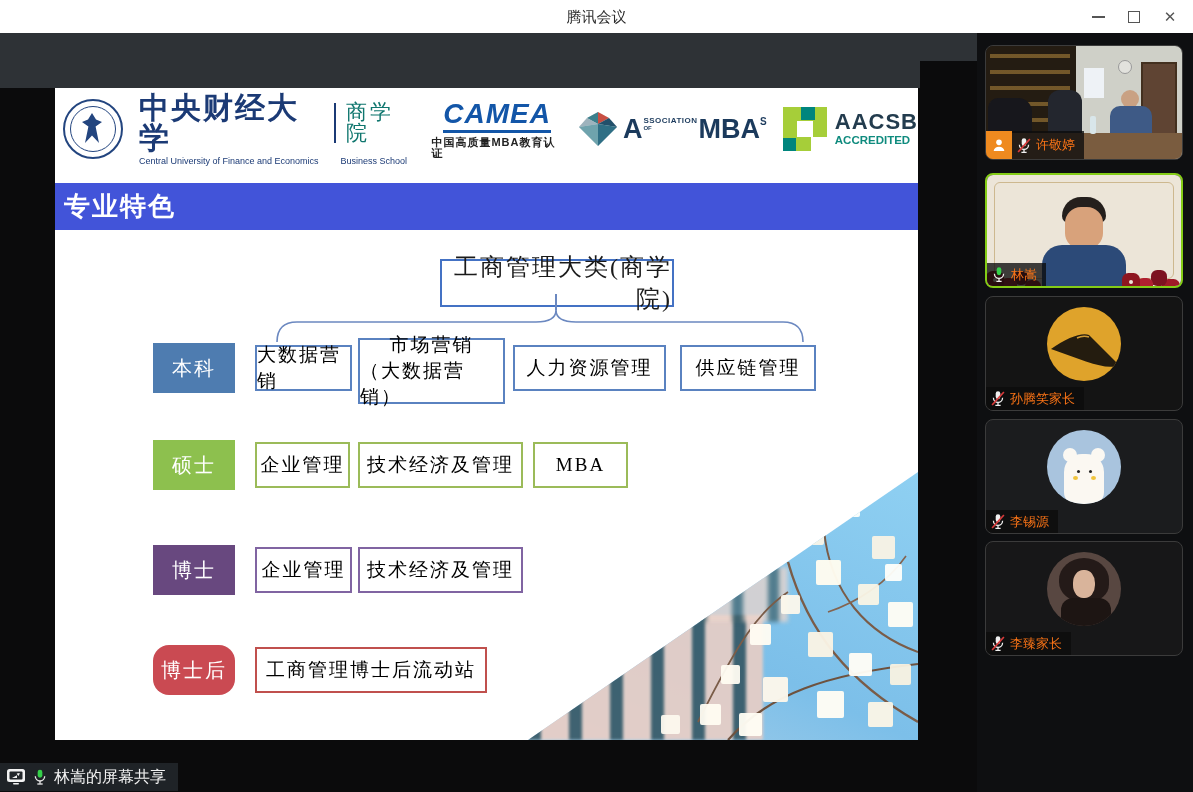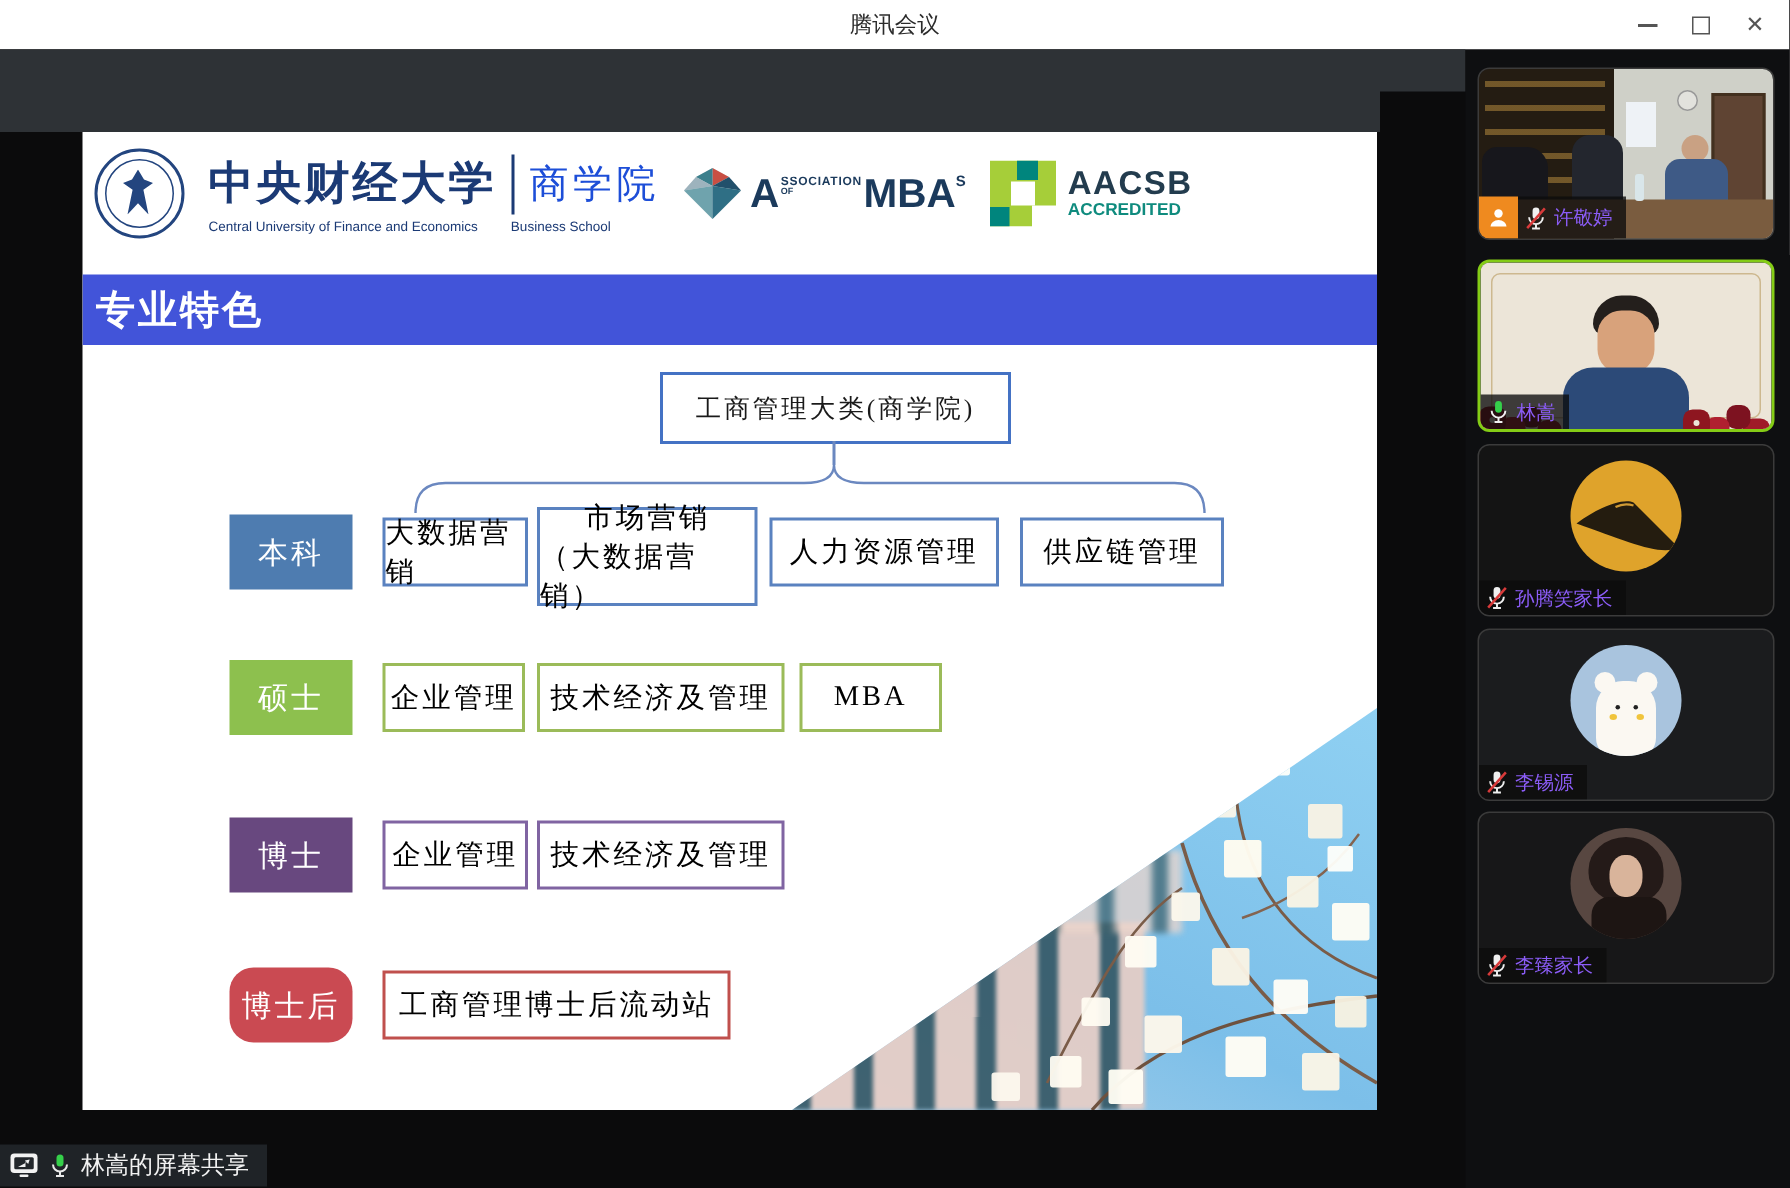--- a/index.html
+++ b/index.html
@@ -29,21 +29,21 @@
   .s-head{position:absolute;left:0;top:0;width:863px;height:82px;display:flex;align-items:center;
        padding-left:8px;box-sizing:border-box;gap:16px;}
   .seal{width:56px;height:56px;border-radius:50%;border:2px solid #23457f;position:relative;flex:0 0 auto;}
   .seal:before{content:"";position:absolute;inset:5px;border-radius:50%;border:1px solid #23457f;}
   .seal:after{content:"";position:absolute;left:17px;top:12px;width:20px;height:30px;background:#23457f;
        clip-path:polygon(50% 0,70% 22%,100% 30%,68% 45%,85% 100%,50% 75%,15% 100%,32% 45%,0 30%,30% 22%);}
   .cufe{display:flex;flex-direction:column;line-height:1;}
   .cufe-row1{display:flex;align-items:center;gap:10px;}
   .cufe-cn{font-family:"Liberation Serif",serif;font-weight:bold;font-size:30px;color:#1b3a75;letter-spacing:2px;}
   .cufe-div{width:2px;height:40px;background:#1b3a75;}
-  .cufe-school{font-family:Liberation Serif, serif;font-size:26px;color:#1d4ed8;letter-spacing:3px;}
+  .cufe-school{font-family:Liberation Serif, serif;font-size:21px;color:#0f766e;letter-spacing:3px;}
   .cufe-row2{display:flex;gap:22px;margin-top:4px;}
   .cufe-en{font-size:9px;color:#1b3a75;}
   .camea{display:flex;flex-direction:column;align-items:center;line-height:1;}
   .camea-t{font-size:28px;font-weight:900;font-style:italic;color:#1356a8;letter-spacing:1px;
        border-bottom:3px solid #1356a8;padding-bottom:2px;}
   .camea-c{font-size:11px;font-weight:bold;color:#222;margin-top:4px;letter-spacing:1px;}
   .amba{display:flex;align-items:center;gap:6px;}
   .amba-txt{display:flex;align-items:flex-start;color:#1b3a5c;line-height:1;}
   .amba-big{font-size:27px;font-weight:bold;}
   .amba-smallcol{display:flex;flex-direction:column;margin:1px 1px 0 1px;}
@@ -55,22 +55,22 @@
   .aacsb-t{font-size:22px;font-weight:800;color:#233c4e;letter-spacing:1px;}
   .aacsb-c{font-size:11.5px;font-weight:800;color:#0f8b7e;margin-top:2px;}
 
   
   .banner{position:absolute;left:0;top:95px;width:863px;height:47px;background:#4254d9;}
   .banner span{display:block;padding-left:9px;line-height:46px;font-size:26px;font-weight:bold;
        color:#fff;letter-spacing:2px;}
 
   
   .dg{position:absolute;font-family:"Liberation Serif",serif;color:#1a1a1a;}
-  .rootbox{left:385px;top:160px;width:230px;height:44px;border:2px solid #4472c4;
-       display:flex;align-items:center;justify-content:center;font-size:17px;letter-spacing:2px;}
+  .rootbox{left:385px;top:171px;width:230px;height:44px;border:2px solid #4472c4;
+       display:flex;align-items:center;justify-content:center;font-size:24px;letter-spacing:2px;text-align:right;}
   .vline{position:absolute;left:500px;top:206px;width:2px;height:16px;background:#6b88c0;}
   .brace{position:absolute;left:220px;top:220px;}
   .lvl{position:absolute;left:98px;width:82px;height:50px;display:flex;align-items:center;
        justify-content:center;color:#fff;font-size:20px;letter-spacing:2px;font-family:"Liberation Serif",serif;}
   .box{position:absolute;display:flex;flex-direction:column;align-items:center;justify-content:center;
        font-size:19px;letter-spacing:2px;background:#fff;font-family:"Liberation Serif",serif;}
   .bd-blue{border:2px solid #5a82c0;}
   .bd-green{border:2px solid #9bbb59;}
   .bd-purple{border:2px solid #8064a2;}
   .bd-red{border:2px solid #c0504d;}
@@ -106,21 +106,21 @@
        background:#1f2327;padding:0 12px 0 6px;}
   .pill span{color:#f2f2f2;font-size:16px;}
 
   
   .sidebar{position:absolute;left:977px;top:33px;width:216px;height:759px;background:#0e0f11;}
   .thumb{position:absolute;left:8px;width:198px;height:115px;border-radius:8px;overflow:hidden;
        background:#1d1d1f;border:1px solid #3b3b3b;box-sizing:border-box;cursor:pointer;}
   .thumb.active{border:2px solid #84cc16;}
   .plabel{position:absolute;left:0;bottom:0;display:flex;align-items:center;gap:4px;
        background:rgba(12,12,12,.78);padding:3px 9px 3px 4px;}
-  .plabel span{color:#8b5cf6;font-size:13px;line-height:16px;white-space:nowrap;}
+  .plabel span{color:#f97316;font-size:13px;line-height:16px;white-space:nowrap;}
   .badge{width:26px;height:28px;background:#ef8a1f;display:flex;align-items:center;justify-content:center;flex:0 0 auto;}
   .labelrow{position:absolute;left:0;bottom:0;display:flex;align-items:stretch;}
   .labelrow .plabel{position:static;}
   .avatar{position:absolute;left:50%;top:10px;transform:translateX(-50%);width:74px;height:74px;
        border-radius:50%;overflow:hidden;}
   .sig{position:absolute;right:10px;bottom:9px;display:flex;align-items:flex-end;gap:2px;}
   .sig i{display:block;width:4px;border-radius:1px;}
   .sig .b1{height:6px;background:#e04b3f;}
   .sig .b2{height:10px;background:#f0f0f0;}
   .sig .b3{height:14px;background:#f0f0f0;}
@@ -211,20 +211,24 @@
           <div class="cufe-row1">
             <span class="cufe-cn">中央财经大学</span>
             <span class="cufe-div"></span>
             <span class="cufe-school">商学院</span>
           </div>
           <div class="cufe-row2">
             <span class="cufe-en">Central University of Finance and Economics</span>
             <span class="cufe-en">Business School</span>
           </div>
         </div>
+        <div class="camea">
+          <span class="camea-t">CAMEA</span>
+          <span class="camea-c">中国高质量MBA教育认证</span>
+        </div>
         <div class="amba">
           <svg width="38" height="34" viewBox="0 0 38 34">
             <polygon points="19,0 30,6 38,15 19,34 0,15 8,6" fill="#d8dde0"></polygon>
             <polygon points="19,0 30,6 19,12" fill="#c94f43"></polygon>
             <polygon points="19,0 8,6 19,12" fill="#3b7f8c"></polygon>
             <polygon points="8,6 0,15 19,12" fill="#9db3bd"></polygon>
             <polygon points="30,6 38,15 19,12" fill="#22506b"></polygon>
             <polygon points="0,15 19,34 19,12" fill="#6fa3ad"></polygon>
             <polygon points="38,15 19,34 19,12" fill="#2f6f85"></polygon>
           </svg>

